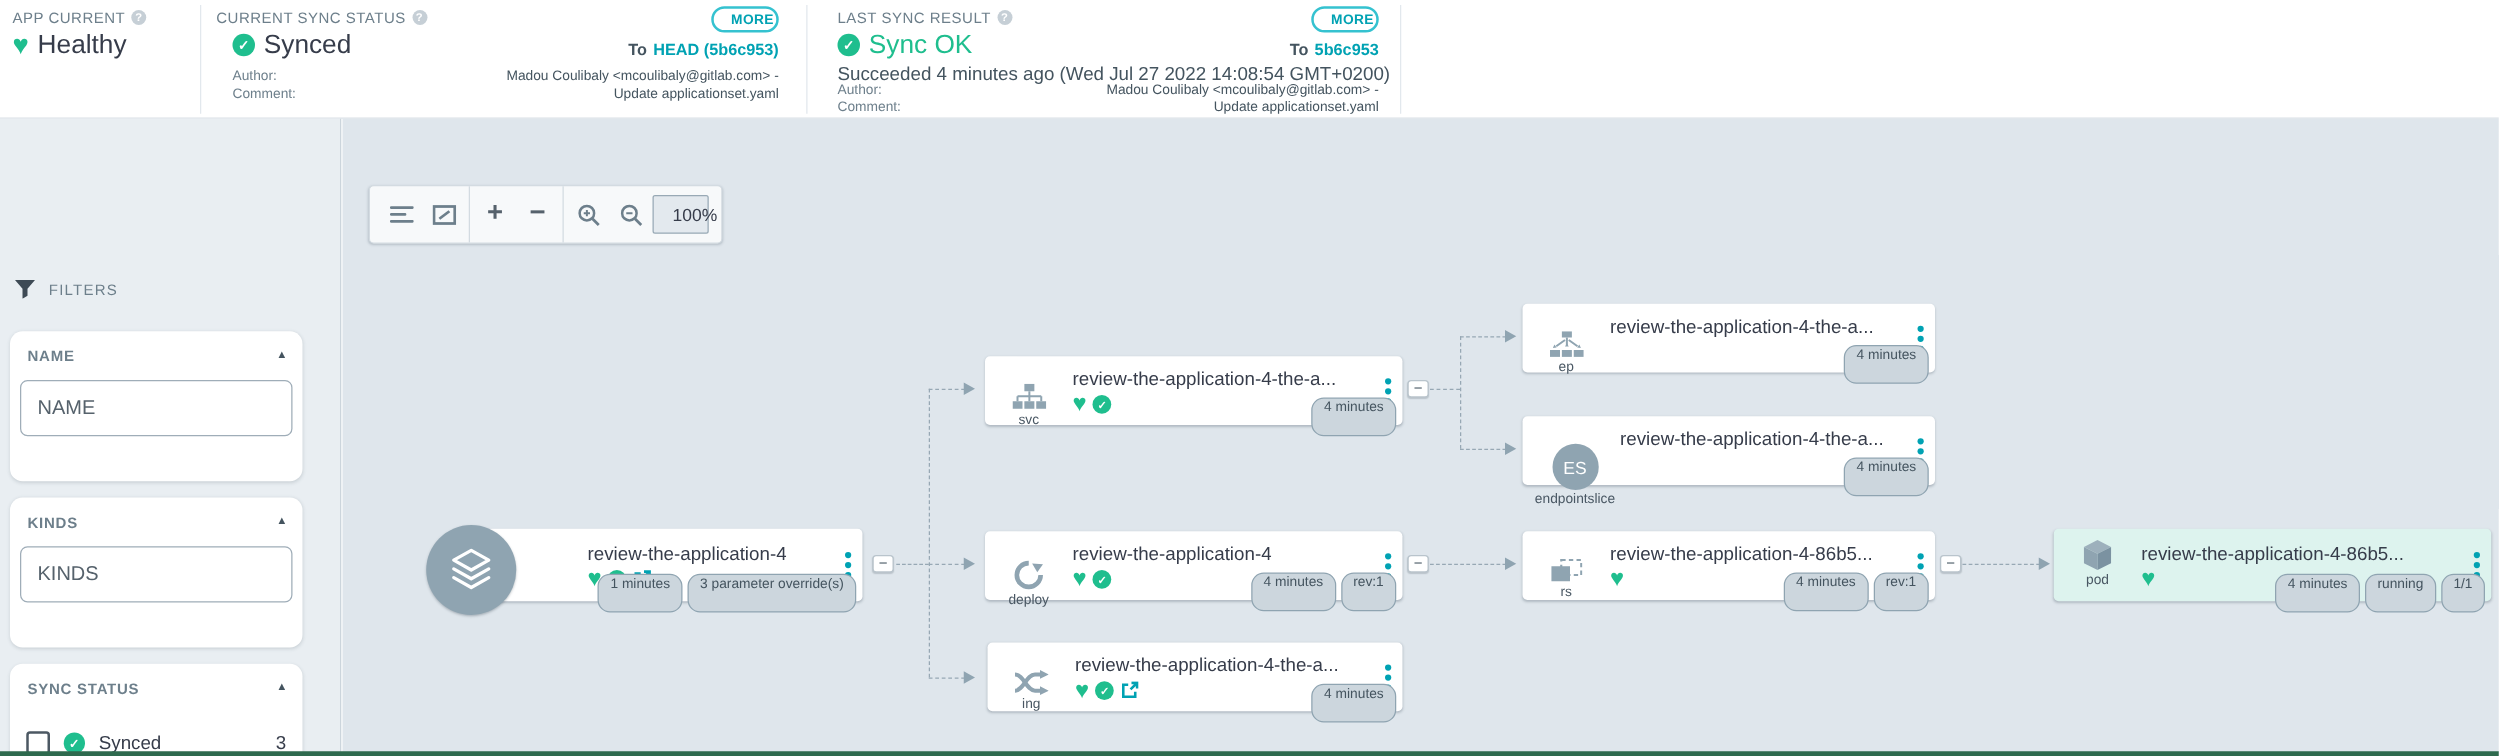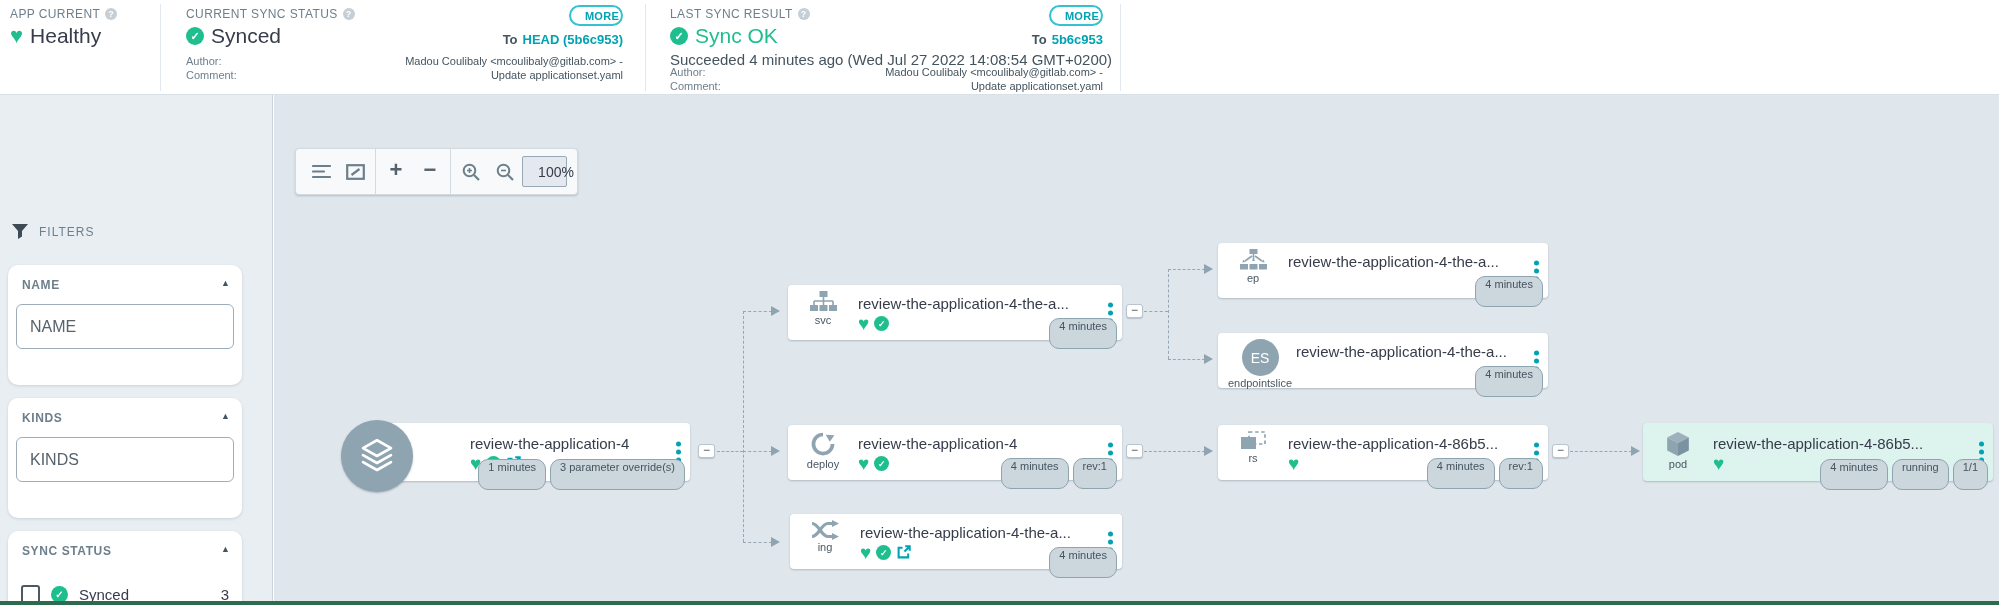--- a/index.html
+++ b/index.html
@@ -60,21 +60,21 @@
     display:flex; align-items:center; padding:0 8px; }
   .tbtn { width:34px; height:34px; display:flex; align-items:center; justify-content:center; cursor:pointer; }
   .tsep { width:1px; height:45px; background:#d3dbe1; margin:0 3px; }
   .tbtn.txt { font-size:22px; color:#56626c; font-weight:bold; padding-bottom:3px; }
   .zoom-box { width:45px; height:31px; border:1px solid #98a9b5; border-radius:2px; background:#e3e9ee;
     display:flex; align-items:center; justify-content:center; font-size:14px; color:#363c4a; cursor:pointer;padding-left:23px; }
 
   
   .node { position:absolute; height:55px; background:#fff; border-radius:4px;
     box-shadow:0 1px 2px rgba(40,55,70,.25); cursor:pointer; }
-  .node-icon { position:absolute; left:8px; top:6px; width:54px; display:flex; flex-direction:column;
+  .node-icon { position:absolute; left:8px; top:22px; width:54px; display:flex; flex-direction:column;
     align-items:center; justify-content:center; gap:1px; }
   .node-kind { font-size:11px; color:#495763; white-space:nowrap; }
   .node-title { position:absolute; left:70px; top:10px; font-size:15px; color:#363c4a;
     white-space:nowrap; overflow:hidden; max-width:220px; }
   .node-status { position:absolute; left:70px; top:29px; display:flex; align-items:center; gap:5px; }
   .node-menu { position:absolute; right:9px; top:50%; transform:translateY(-50%);
     display:flex; flex-direction:column; gap:3px; cursor:pointer; }
   .node-menu i { width:5px; height:5px; border-radius:50%; background:#00a2b3; }
   .badges { position:absolute; right:5px; bottom:-9px; display:flex; gap:4px; }
   .badge { background:#ccd6dd; border:1px solid #8fa4b1; border-radius:10px; padding:1px 9px 16px;
@@ -103,21 +103,21 @@
     <span>APP CURRENT</span>
     <span class="help-icon">?</span>
   </div>
   <div class="abs hdr-value" style="left:10px; top:24px;">
     <span class="heart" style="font-size:22px;">♥</span>
     <span>Healthy</span>
   </div>
 
   <div class="hdr-divider" style="left:160px;"></div>
 
-  <div class="abs hdr-label" style="left:186px; top:7px;">
+  <div class="abs hdr-label" style="left:173px; top:7px;">
     <span>CURRENT SYNC STATUS</span>
     <span class="help-icon">?</span>
   </div>
   <div class="more-btn" style="left:569px;">MORE</div>
   <div class="abs hdr-value" style="left:186px; top:24px;">
     <span class="check-circle">✓</span>
     <span>Synced</span>
   </div>
   <div class="to-row" style="left:386px; top:32px; width:237px;">
     <span>To</span>

